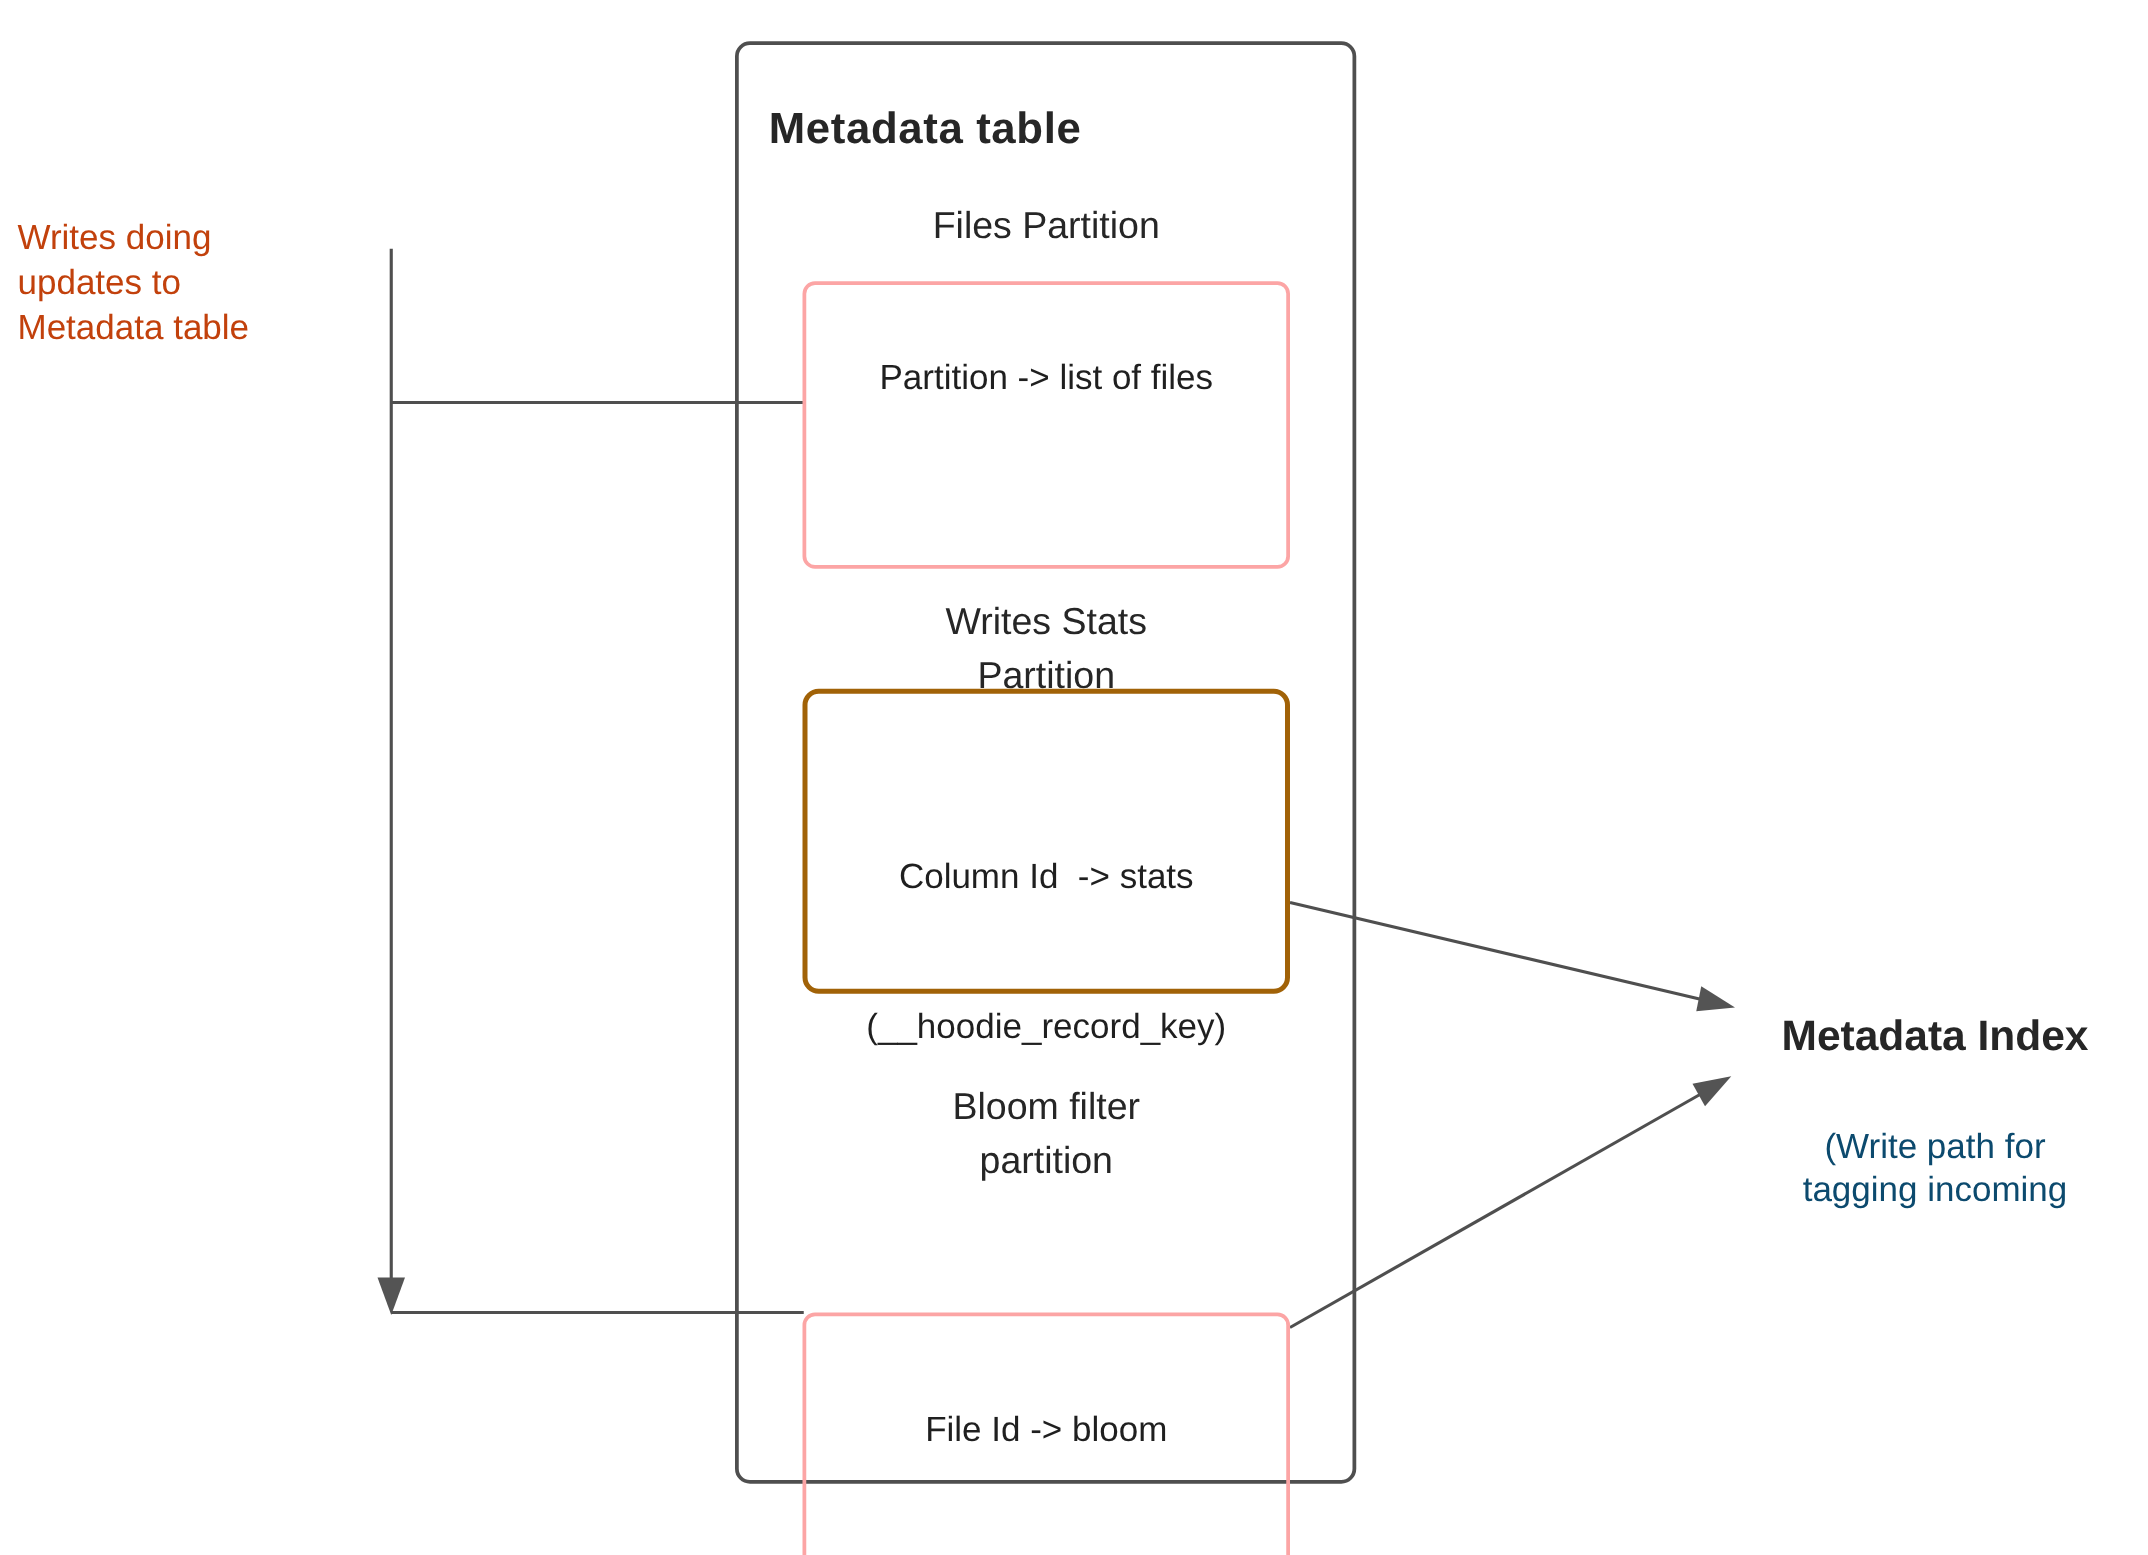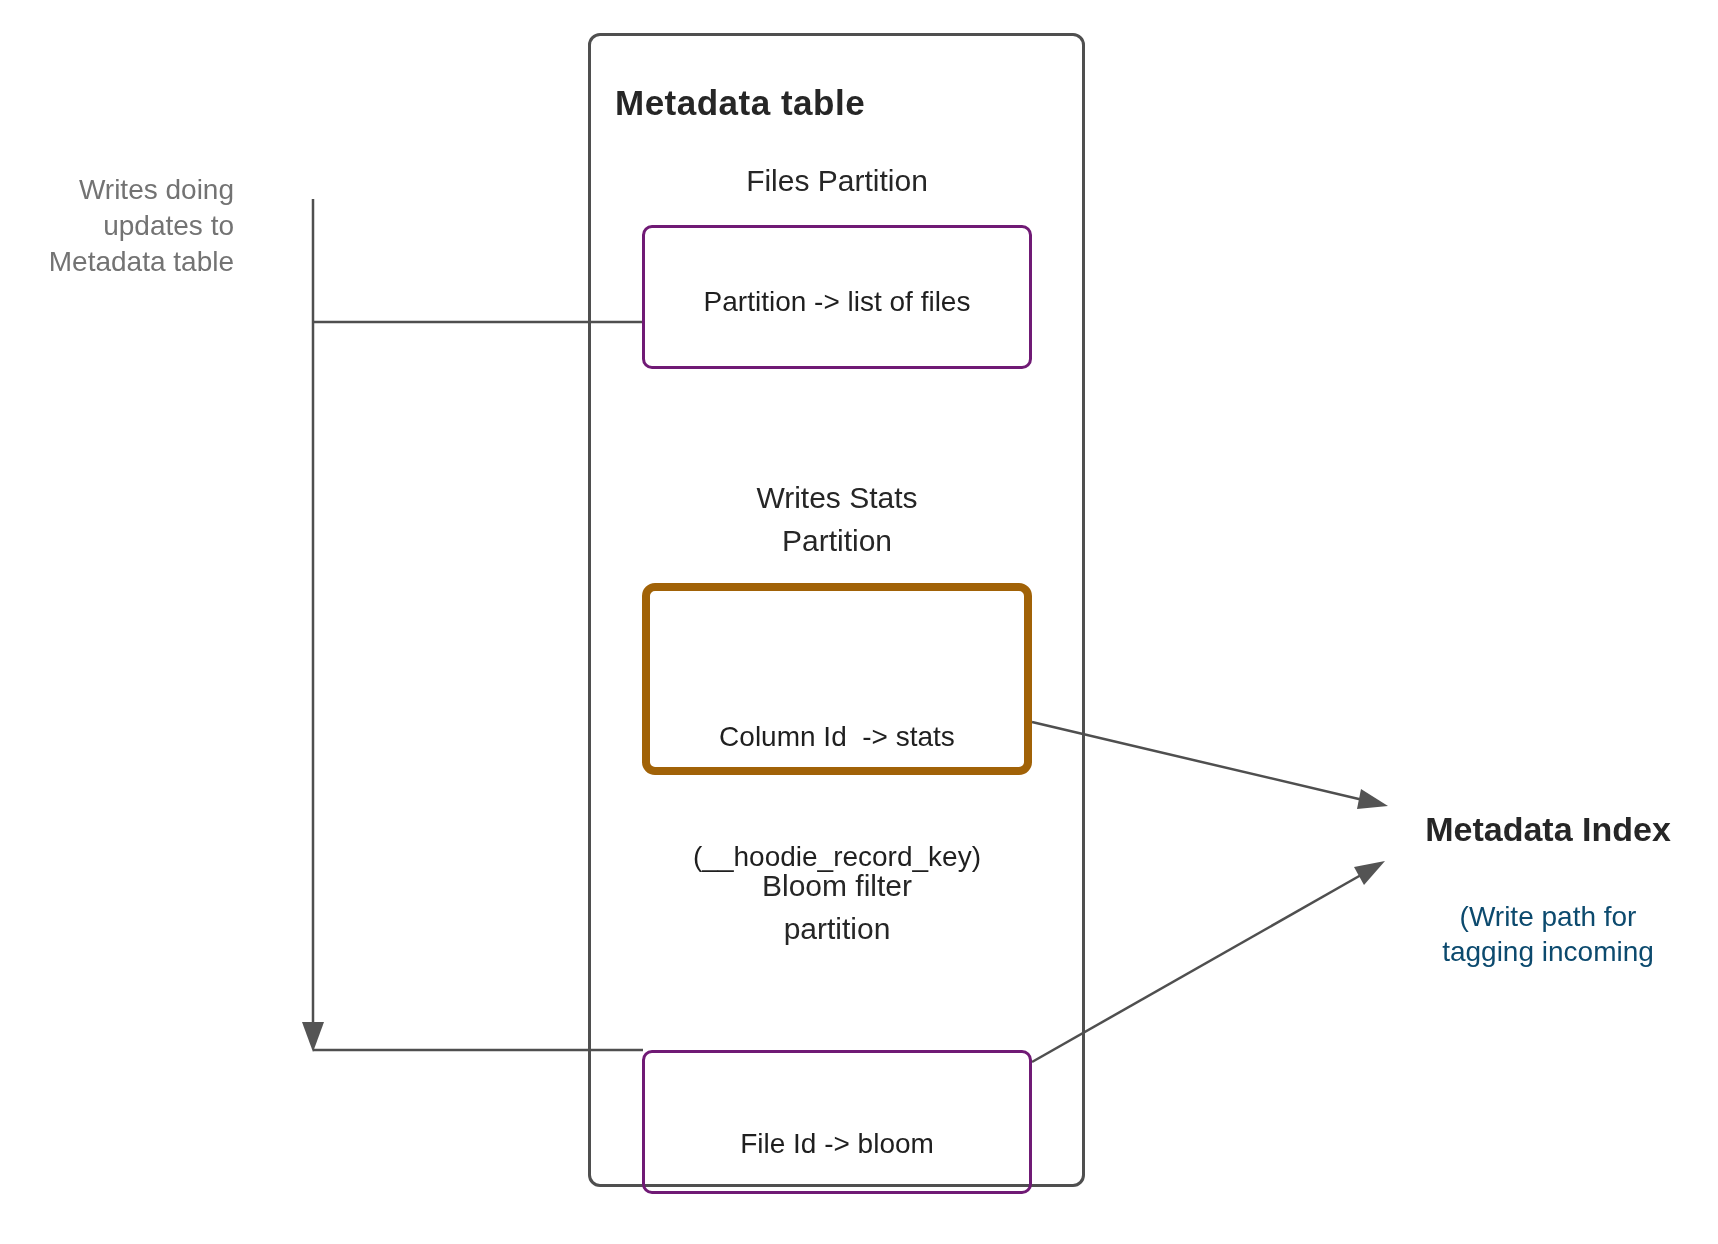--- a/index.html
+++ b/index.html
@@ -16,21 +16,21 @@
     position: absolute;
     left: 0; top: 0;
     width: 1718px; height: 1244px;
     z-index: 1;
   }
   .abs { position: absolute; box-sizing: border-box; }
 
   .note {
     left: 14px; top: 172px; width: 220px;
     font-size: 28px; line-height: 36px;
-    text-align: right; color: #737373;
+    text-align: left; color: #c2410c;
     z-index: 2;
   }
   .note span, .title-line { display: block; }
 
   .outer-box {
     left: 588px; top: 33px;
     width: 497px; height: 1154px;
     border: 3px solid #4f4f4f;
     border-radius: 12px;
     z-index: 2;
@@ -46,29 +46,29 @@
     left: 51px; width: 390px;
     text-align: center;
     font-size: 30px; font-weight: normal;
     line-height: 43px; color: #262626;
   }
   .st-files  { top: 123px; }
   .st-stats  { top: 440px; }
   .st-bloom  { top: 828px; }
 
   .inner-box {
-    left: 51px; width: 390px; height: 144px;
-    border: 3px solid #701a75;
+    left: 51px; width: 390px; height: 230px;
+    border: 3px solid #fca5a5;
     border-radius: 10px;
     background: transparent;
   }
   .ib-files { top: 189px; }
   .ib-stats {
-    top: 547px; height: 192px;
-    border: 8px solid #a16207;
+    top: 515px; height: 244px;
+    border: 4px solid #a16207;
     border-radius: 13px;
   }
   .ib-bloom { top: 968px; margin-top: 46px; }
 
   .box-line {
     position: absolute; left: 0; width: 100%;
     text-align: center;
     font-size: 28px; line-height: 34px;
     color: #1f1f1f;
     white-space: pre;

